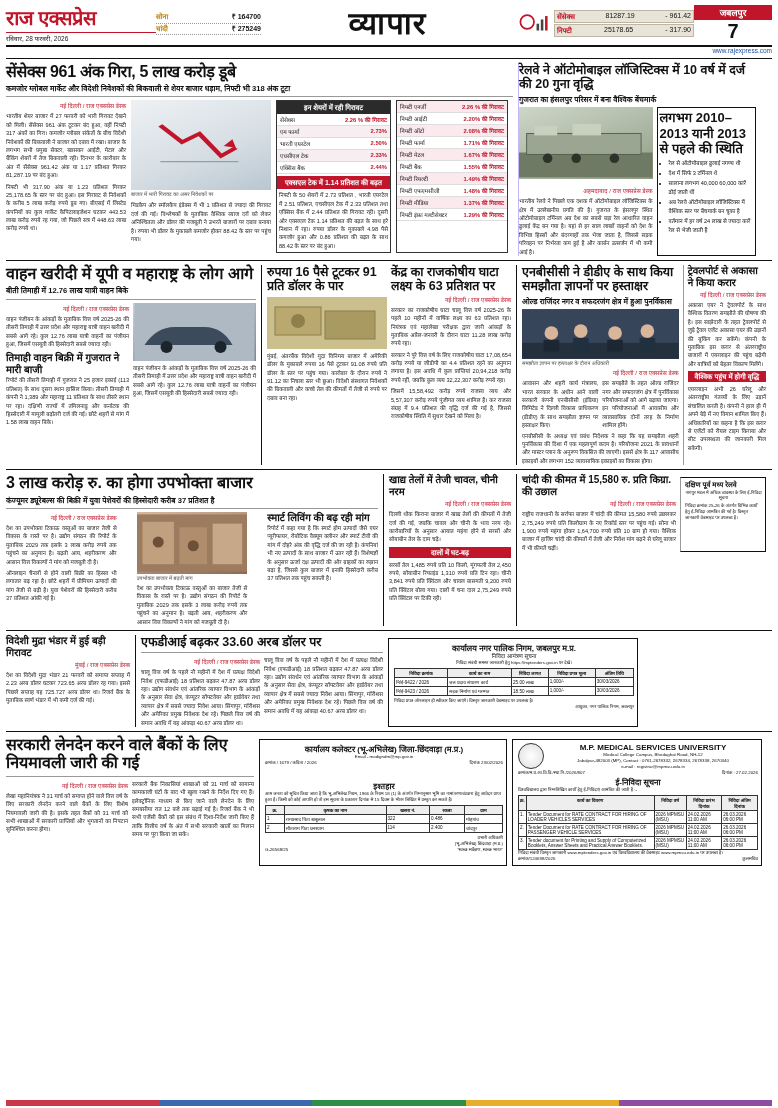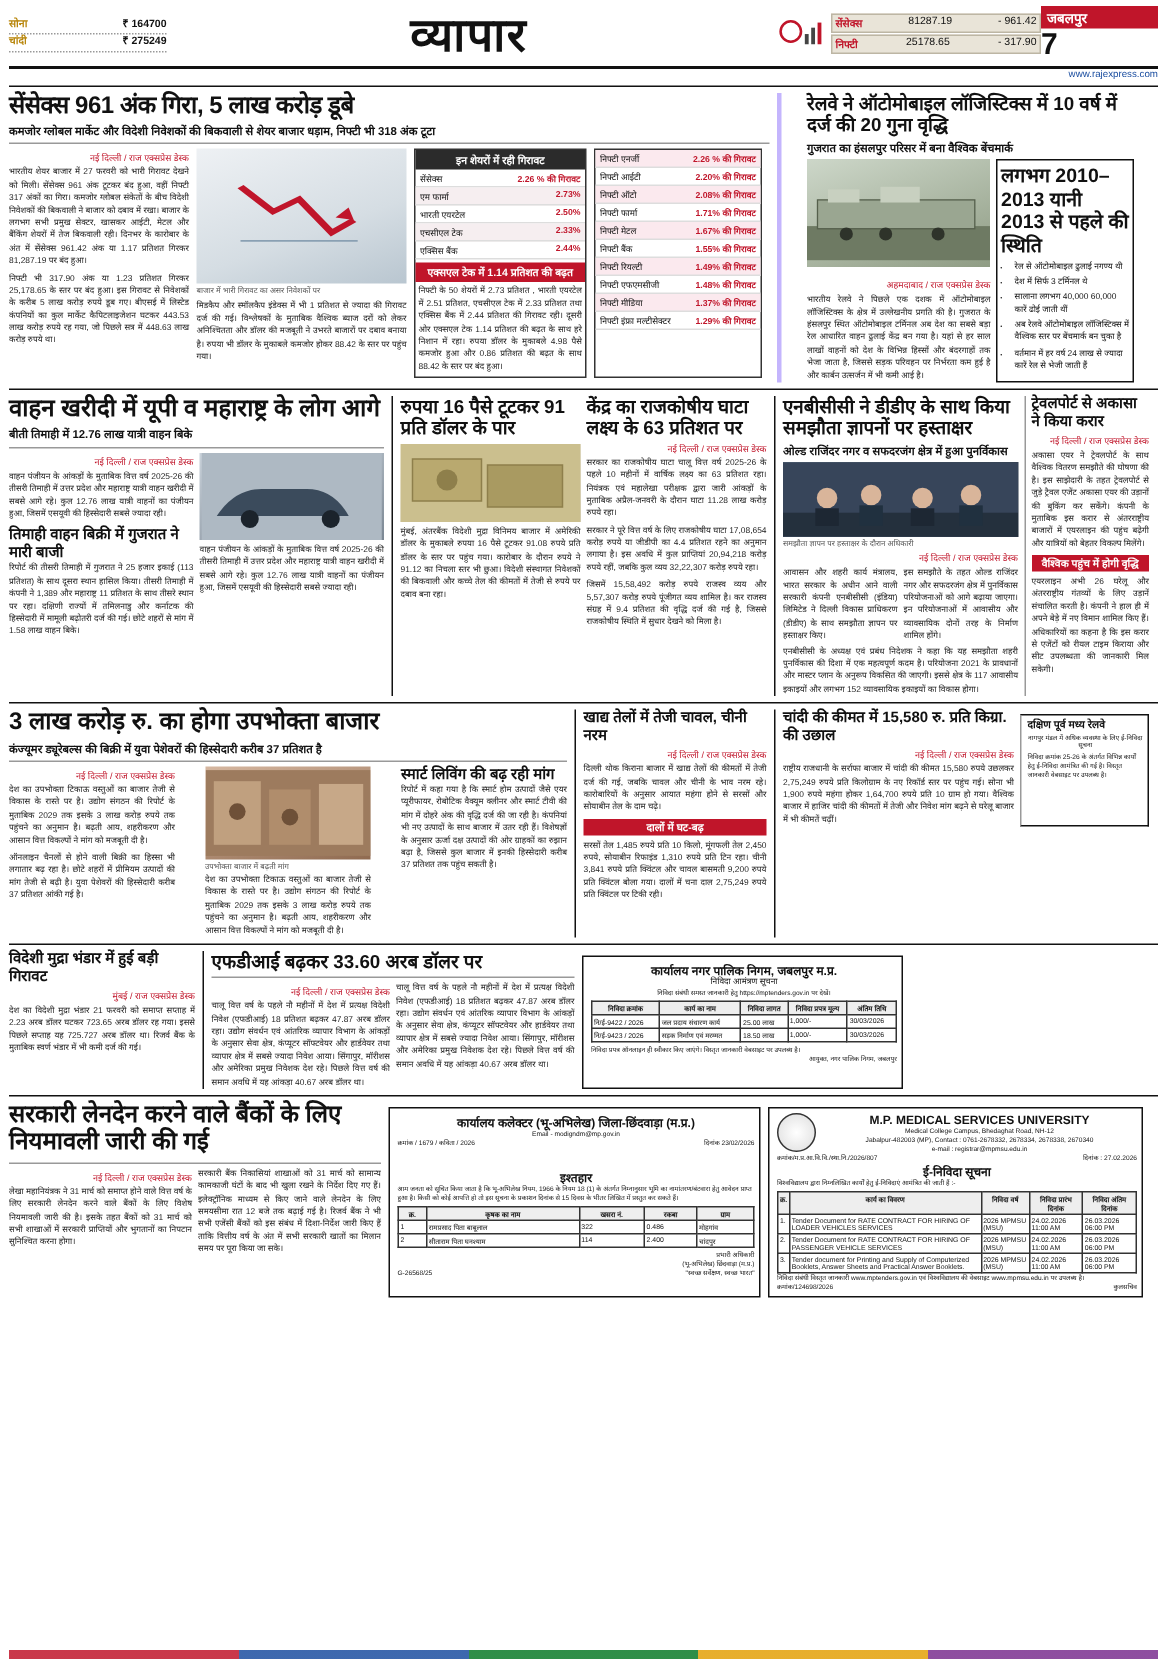--- a/index.html
+++ b/index.html
@@ -19,21 +19,21 @@
   .logo-date { font-size:6.5px; color:#222; border-top:1px solid #c0152a; margin-top:1px; padding-top:1px;}
   .mh-rates { font-size:7px; line-height:1.5; width:105px; }
   .rate-row { display:flex; justify-content:space-between; border-bottom:1px dotted #999; }
   .rate-label { color:#b8860b; font-weight:bold; }
   .rate-val { font-weight:bold; }
   .mh-center { text-align:center; flex:1; }
   .vyapar { font-size:31px; font-weight:bold; letter-spacing:1px; color:#111; line-height:1; }
   .mh-idx { font-size:7px; width:140px; }
   .idx-row { background:#e9e4d8; border:1px solid #bdb6a4; margin-bottom:1px; padding:1px 2px; display:flex; justify-content:space-between;}
   .idx-name { color:#c0152a; font-weight:bold; }
-  .mh-right { width:78px; text-align:left; }
+  .mh-right { width:78px; text-align:center; }
   .city-badge { background:#c0152a; color:#fff; font-size:9px; padding:1px 4px; font-weight:bold;}
   .page-num { font-size:20px; font-weight:bold; }
   .site { font-size:6.5px; color:#1b4ea0; text-align:right; }
   .mini-icon { width:34px; height:22px; }
 
   
   .cols { display:flex; gap:5px; margin-top:4px; }
   .c1 { width: 250px; }
   .c2 { width: 250px; }
   .c3 { width: 250px; }
@@ -89,20 +89,24 @@
   .right { text-align:right; }
   .tiny { font-size:4.4px; line-height:1.35; }
   .footer-bar { position:absolute; bottom:2px; left:6px; right:6px; height:6px; background:linear-gradient(90deg,#c0152a 0 20%,#1b4ea0 20% 40%,#0a7a28 40% 60%,#e3a008 60% 80%,#7a2f8f 80% 100%); opacity:.85;}
 </style>
 </head>
 <body>
 
 <div class="page">
 
   <div class="masthead">
+    <div class="mh-left">
+      <div class="logo-raj">राज एक्सप्रेस</div>
+      <div class="logo-date">रविवार, 28 फरवरी, 2026</div>
+    </div>
     <div class="mh-rates">
       <div class="rate-row">
         <span class="rate-label">सोना</span>
         <span class="rate-val">₹ 164700</span>
       </div>
       <div class="rate-row">
         <span class="rate-label">चांदी</span>
         <span class="rate-val">₹ 275249</span>
       </div>
     </div>
@@ -224,21 +228,21 @@
               <span class="neg">1.37% की गिरावट</span>
             </div>
           <div class="srow">
               <span>निफ्टी इंफ्रा मल्टीसेक्टर</span>
               <span class="neg">1.29% की गिरावट</span>
             </div>
         </div>
       </div>
     </div>
 
-    <div class="c3" style="width:238px; border-left:3px solid #c4b5fd; padding-left:17px;">
+    <div class="c3" style="width:238px; border-left:1px solid #c4b5fd; padding-left:0;">
       <div class="hd-md">रेलवे ने ऑटोमोबाइल लॉजिस्टिक्स में 10 वर्ष में दर्ज की 20 गुना वृद्धि</div>
       <div class="sub">गुजरात का हंसलपुर परिसर में बना वैश्विक बेंचमार्क</div>
       <div style="display:flex; gap:4px; margin-top:3px;">
         <div style="width:140px;">
           <div class="ph truck" style="height:72px;">
             <svg viewBox="0 0 140 72" style="width:100%;height:100%">
               <rect x="0" y="46" width="140" height="26" fill="#6e7a63"></rect>
               <rect x="8" y="26" width="120" height="22" fill="#9aa691" stroke="#55604c"></rect>
               <rect x="16" y="18" width="24" height="10" fill="#c8d0c0"></rect>
               <rect x="56" y="16" width="30" height="12" fill="#c8d0c0"></rect>
@@ -432,21 +436,21 @@
         <div>
             <div class="byline">नई दिल्ली / राज एक्सप्रेस डेस्क</div>
           <div class="body-txt">चालू वित्त वर्ष के पहले नौ महीनों में देश में प्रत्यक्ष विदेशी निवेश (एफडीआई) 18 प्रतिशत बढ़कर 47.87 अरब डॉलर रहा। उद्योग संवर्धन एवं आंतरिक व्यापार विभाग के आंकड़ों के अनुसार सेवा क्षेत्र, कंप्यूटर सॉफ्टवेयर और हार्डवेयर तथा व्यापार क्षेत्र में सबसे ज्यादा निवेश आया। सिंगापुर, मॉरीशस और अमेरिका प्रमुख निवेशक देश रहे। पिछले वित्त वर्ष की समान अवधि में यह आंकड़ा 40.67 अरब डॉलर था।</div>
           </div>
         <div>
             <div class="body-txt">चालू वित्त वर्ष के पहले नौ महीनों में देश में प्रत्यक्ष विदेशी निवेश (एफडीआई) 18 प्रतिशत बढ़कर 47.87 अरब डॉलर रहा। उद्योग संवर्धन एवं आंतरिक व्यापार विभाग के आंकड़ों के अनुसार सेवा क्षेत्र, कंप्यूटर सॉफ्टवेयर और हार्डवेयर तथा व्यापार क्षेत्र में सबसे ज्यादा निवेश आया। सिंगापुर, मॉरीशस और अमेरिका प्रमुख निवेशक देश रहे। पिछले वित्त वर्ष की समान अवधि में यह आंकड़ा 40.67 अरब डॉलर था।</div>
           </div>
       </div>
     </div>
 
-    <div style="width:214px; border-left:1px solid #111; padding-left:5px;" class="notice">
+    <div style="width:250px; border-left:1px solid #111; padding-left:5px;" class="notice">
       <div class="notice-hd">कार्यालय नगर पालिक निगम, जबलपुर म.प्र.</div>
       <div class="notice-sub">निविदा आमंत्रण सूचना</div>
       <div class="tiny center">निविदा संबंधी समस्त जानकारी हेतु https://mptenders.gov.in पर देखें।</div>
       <table class="ntable">
         <tbody>
             <tr>
           <th>निविदा क्रमांक</th>
           <th>कार्य का नाम</th>
           <th>निविदा लागत</th>
           <th>निविदा प्रपत्र मूल्य</th>

